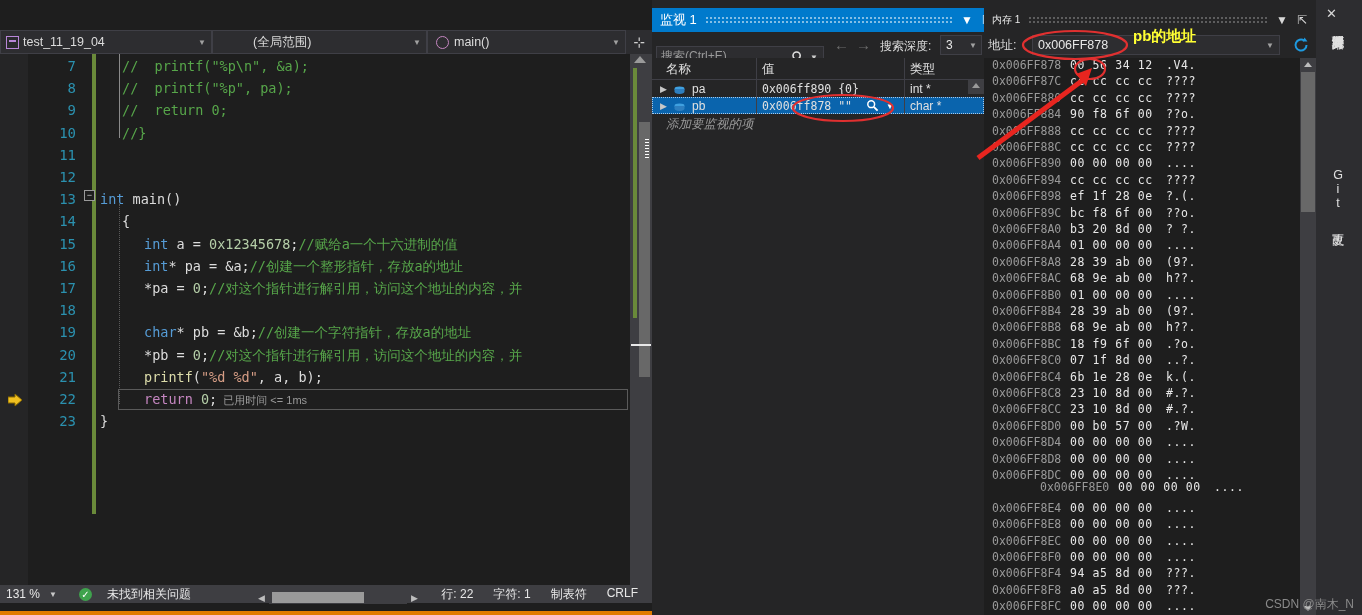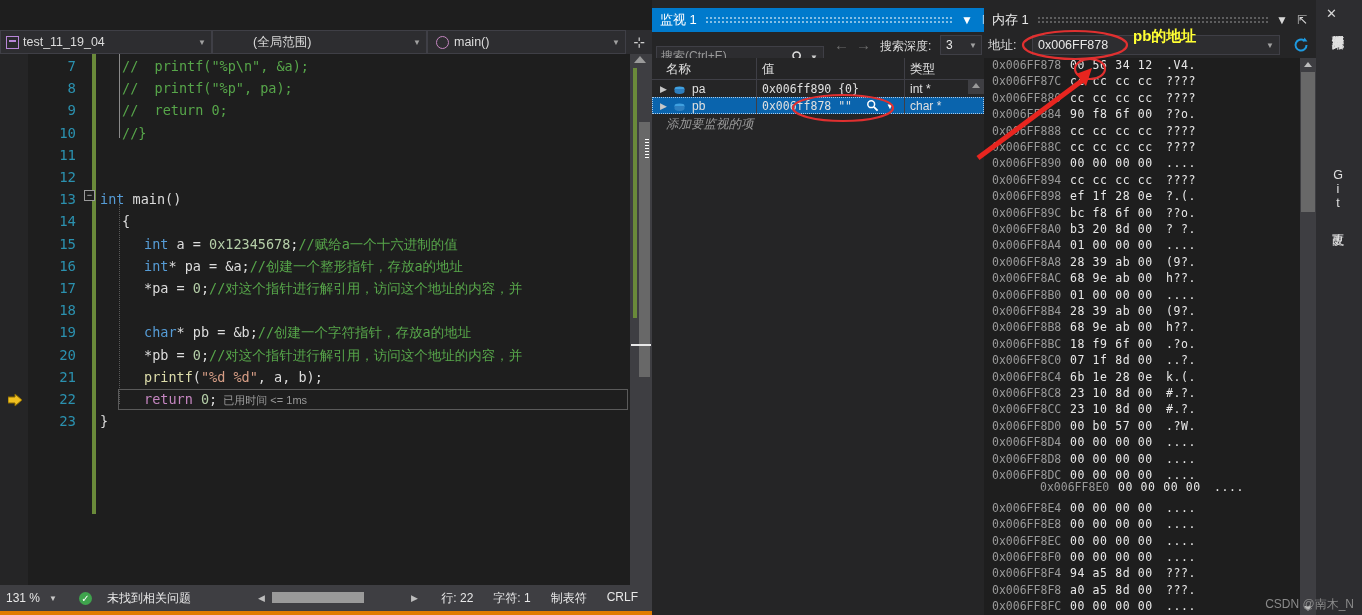--- a/index.html
+++ b/index.html
@@ -73,21 +73,21 @@
   .ed-scroll { position: absolute; left: 630px; top: 0; width: 22px; height: 531px; background: #3e3e42; }
   .ed-scroll-up { position: absolute; left: 634px; top: 2px; width: 0; height: 0;
                   border-left: 6px solid transparent; border-right: 6px solid transparent; border-bottom: 7px solid #9a9a9a; }
   .ed-scroll-green { position: absolute; left: 633px; top: 14px; width: 4px; height: 250px; background: #6a8a3a; }
   .ed-scroll-thumb { position: absolute; left: 639px; top: 68px; width: 11px; height: 255px; background: #686868; }
   .ed-scroll-mark { position: absolute; left: 631px; top: 290px; width: 20px; height: 2px; background: #e8e8e8; }
   .ed-scroll-dots { position: absolute; left: 645px; top: 85px; width: 4px; height: 20px;
                     background: repeating-linear-gradient(#fff 0 1px, transparent 1px 3px); }
 
   
-  #statusbar { position: absolute; left: 0; top: 585px; width: 652px; height: 26px; background: #3e3e42;
+  #statusbar { position: absolute; left: 0; top: 585px; width: 652px; height: 18px; background: #3e3e42;
                display: flex; align-items: center; color: #e8e8e8; font-size: 12px; }
   #statusbar .sb-zoom { margin-left: 6px; }
   .sb-zoom-arrow { margin-left: 9px; color: #c8c8c8; font-size: 8px; }
   .sb-ok-icon { margin-left: 22px; width: 13px; height: 13px; border-radius: 50%; background: #3fa34d;
                 color: #fff; font-size: 10px; line-height: 13px; text-align: center; }
   .sb-ok-text { margin-left: 15px; }
   .sb-hbar { position: absolute; left: 258px; top: 4px; width: 160px; height: 17px; }
   .sb-hbar-left, .sb-hbar-right { position: absolute; top: 4px; color: #bdbdbd; font-size: 9px; }
   .sb-hbar-track { position: absolute; left: 11px; top: 2px; width: 138px; height: 13px; background: #3e3e42; }
   .sb-hbar-thumb { position: absolute; left: 14px; top: 3px; width: 92px; height: 11px; background: #9a9a9a; }
@@ -137,21 +137,21 @@
   .watch-addrow { position: absolute; left: 0; top: 106px; width: 332px; height: 18px; }
   .watch-addrow .ar-text { position: absolute; left: 14px; top: 2px; color: #9a9a9a; font-size: 12.5px; font-style: italic; }
   .watch-scroll { position: absolute; left: 316px; top: 72px; width: 16px; height: 14px; background: #3e3e42; }
   .watch-scroll-up { position: absolute; left: 320px; top: 75px; width: 0; height: 0;
                      border-left: 4px solid transparent; border-right: 4px solid transparent; border-bottom: 5px solid #9a9a9a; }
 
   
   #mem-panel { position: absolute; left: 984px; top: 8px; width: 332px; height: 607px; background: #1e1e1e; }
   .mem-title { position: absolute; left: 0; top: 0; width: 332px; height: 24px; background: #252526;
                display: flex; align-items: center; }
-  .mem-title .mt-label { color: #e8e8e8; font-size: 13px; margin-left: 8px; }
+  .mem-title .mt-label { color: #e8e8e8; font-size: 10px; margin-left: 8px; }
   .mt-dots { flex: 1; height: 8px; margin: 0 8px;
              background-image: radial-gradient(circle, rgba(255,255,255,.28) 0.7px, transparent 0.8px);
              background-size: 4px 4px; }
   .mt-btn { color: #d8d8d8; font-size: 12px; margin-right: 9px; }
   .mem-toolbar { position: absolute; left: 0; top: 24px; width: 332px; height: 26px; background: #252526;
                  display: flex; align-items: center; }
   .mem-addr-label { color: #dcdcdc; font-size: 12.5px; margin-left: 4px; }
   .mem-addr-box { position: absolute; left: 48px; top: 3px; width: 248px; height: 20px;
                   background: #2d2d30; border: 1px solid #3f3f46; display: flex; align-items: center; }
   .mem-addr-box .mv { color: #e8e8e8; font-size: 12.5px; margin-left: 5px; }

